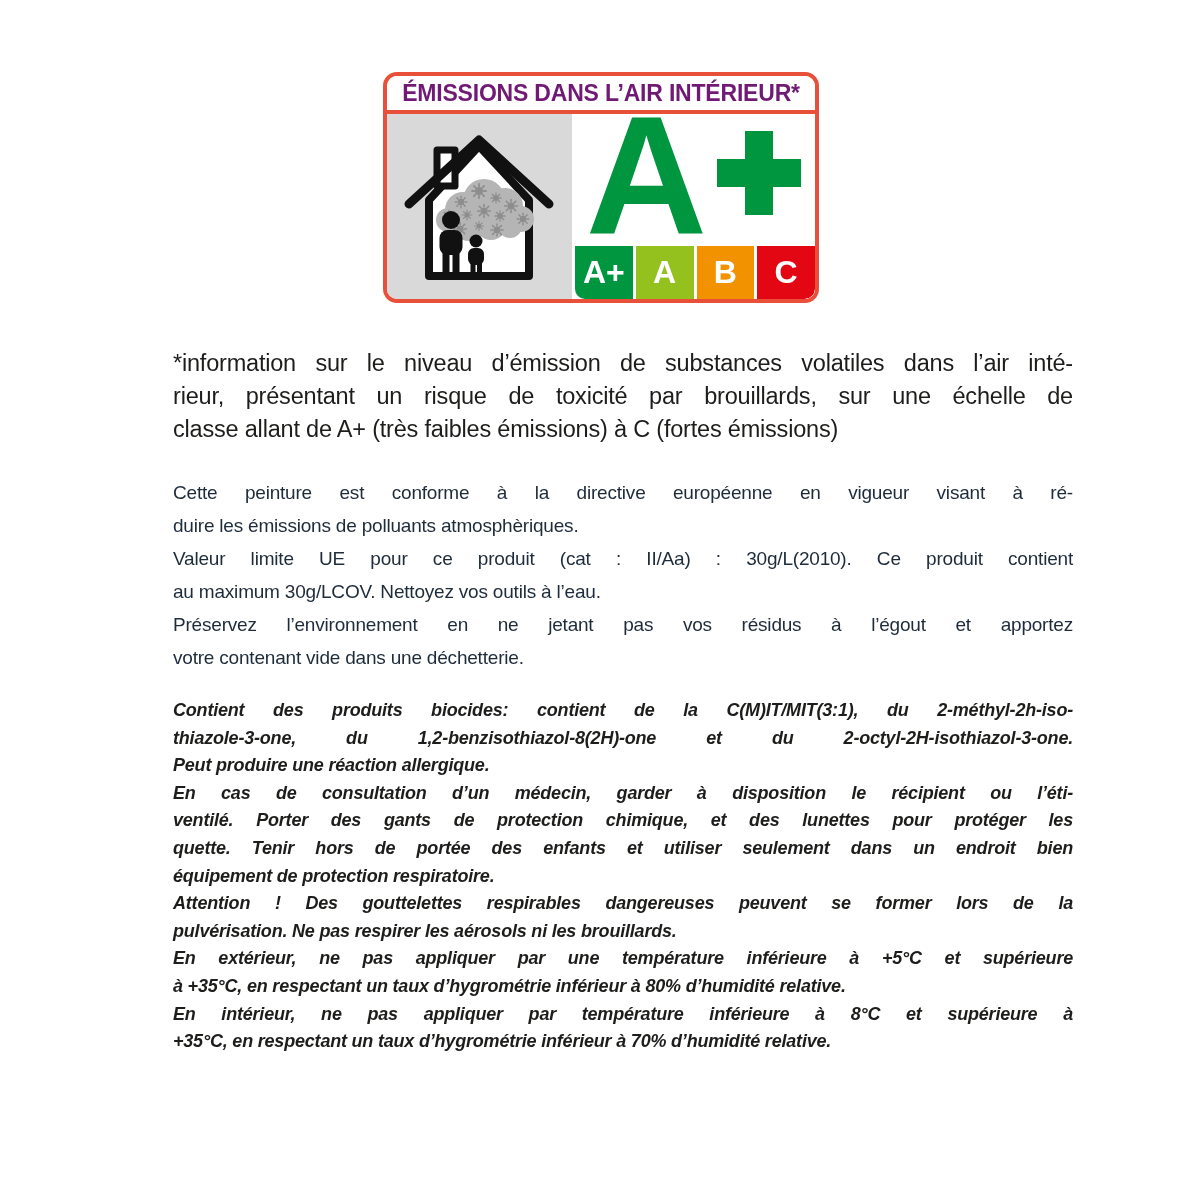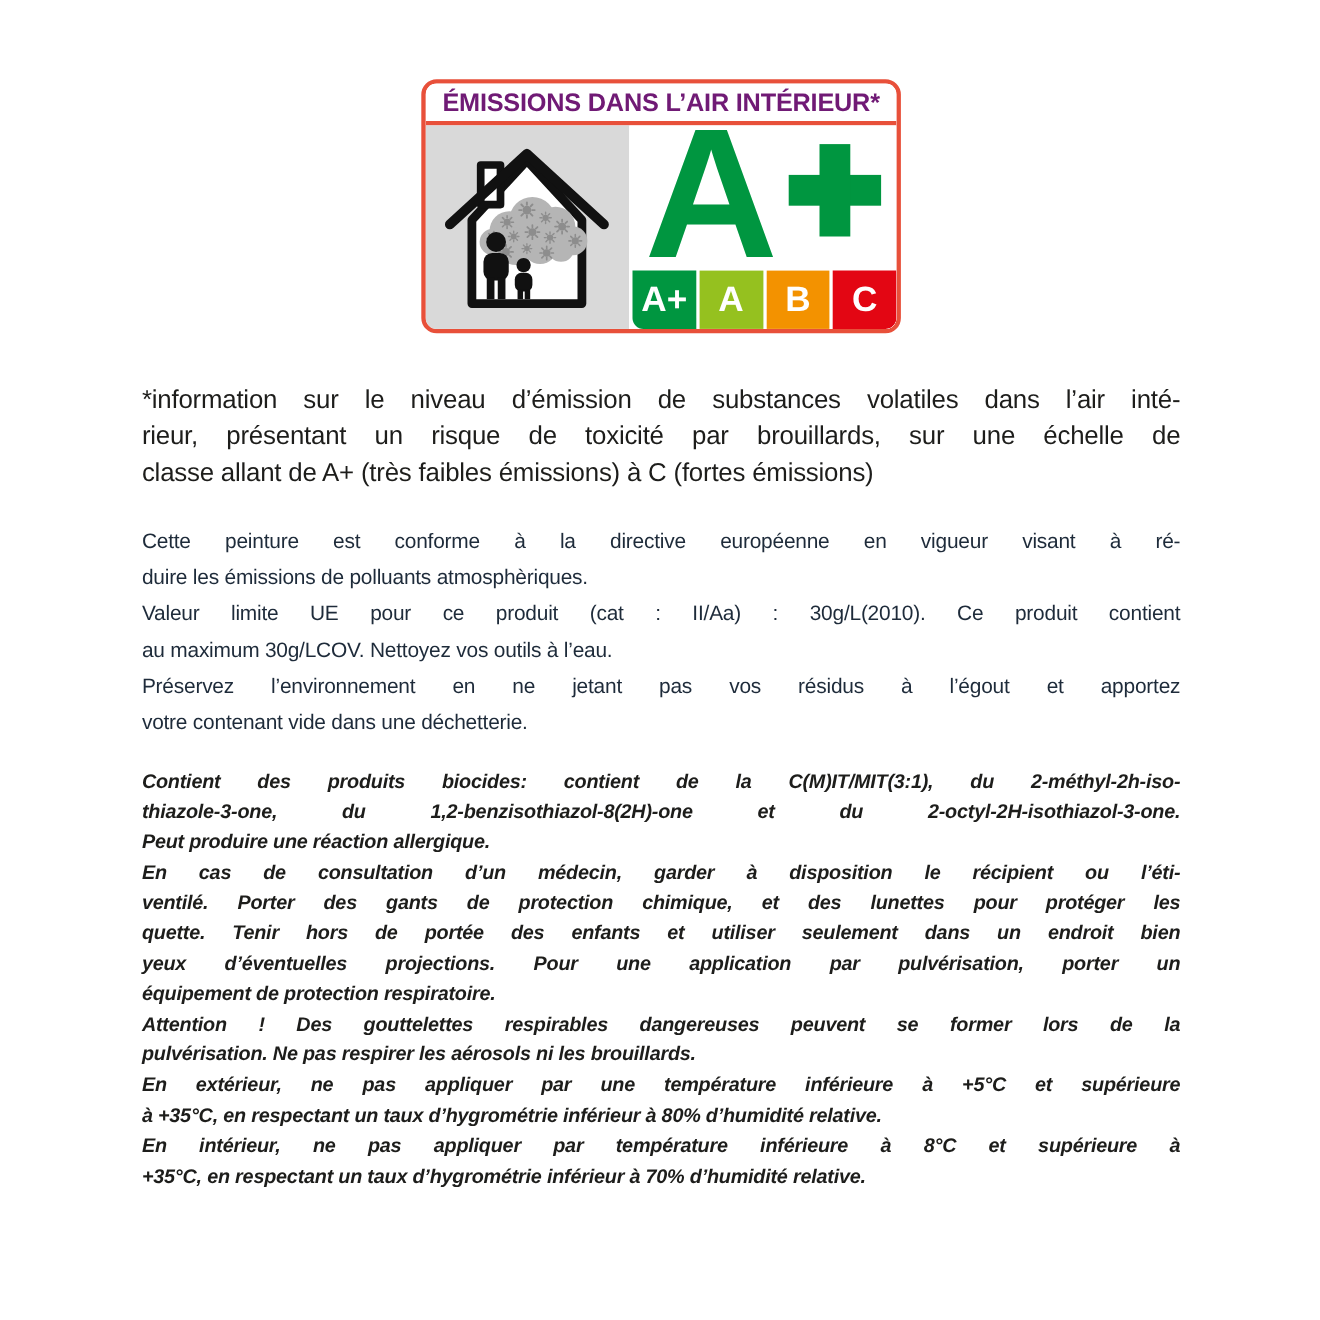--- a/index.html
+++ b/index.html
@@ -46,21 +46,21 @@
   .scale-cell:last-child{border-bottom-right-radius:10px;}
 
   
   .block{position:absolute;left:129px;width:944px;}
   .b-note{top:347px;font-size:23.5px;line-height:33px;letter-spacing:-0.2px;}
   .b-reg{top:476px;font-size:19px;line-height:33px;letter-spacing:-0.2px;}
   .b-safety{
     top:697px;font-size:18px;line-height:27.6px;letter-spacing:-0.2px;
     font-weight:bold;font-style:italic;
   }
-  .line{white-space:nowrap;text-align:justify;text-align-last:justify;}
+  .line{white-space:nowrap;text-align:justify;text-align-last:justify;margin-left:44px;}
   .line.last{text-align-last:left;}
 </style>
 </head>
 <body>
 
 <div class="label" style="border-color: rgb(232, 80, 58);">
   <div class="label-title" style="border-color: rgb(232, 80, 58);">ÉMISSIONS DANS L’AIR INTÉRIEUR*</div>
   <div class="label-body">
 
     <div class="house-panel" style="background-color: rgb(217, 217, 217);">
@@ -149,21 +149,20 @@
     <div class="line">Préservez l’environnement en ne jetant pas vos résidus à l’égout et apportez</div>
     <div class="line last">votre contenant vide dans une déchetterie.</div>
   </div>
 <div class="block b-safety" style="color: rgb(29, 29, 27);">
     <div class="line">Contient des produits biocides: contient de la C(M)IT/MIT(3:1), du 2-méthyl-2h-iso-</div>
     <div class="line">thiazole-3-one, du 1,2-benzisothiazol-8(2H)-one et du 2-octyl-2H-isothiazol-3-one.</div>
     <div class="line last">Peut produire une réaction allergique.</div>
     <div class="line">En cas de consultation d’un médecin, garder à disposition le récipient ou l’éti-</div>
     <div class="line">ventilé. Porter des gants de protection chimique, et des lunettes pour protéger les</div>
     <div class="line">quette. Tenir hors de portée des enfants et utiliser seulement dans un endroit bien</div>
-    <div class="line">yeux d’éventuelles projections. Pour une application par pulvérisation, porter un</div>
     <div class="line last">équipement de protection respiratoire.</div>
     <div class="line">Attention ! Des gouttelettes respirables dangereuses peuvent se former lors de la</div>
     <div class="line last">pulvérisation. Ne pas respirer les aérosols ni les brouillards.</div>
     <div class="line">En extérieur, ne pas appliquer par une température inférieure à +5°C et supérieure</div>
     <div class="line last">à +35°C, en respectant un taux d’hygrométrie inférieur à 80% d’humidité relative.</div>
     <div class="line">En intérieur, ne pas appliquer par température inférieure à 8°C et supérieure à</div>
     <div class="line last">+35°C, en respectant un taux d’hygrométrie inférieur à 70% d’humidité relative.</div>
   </div>
 
 </body></html>

